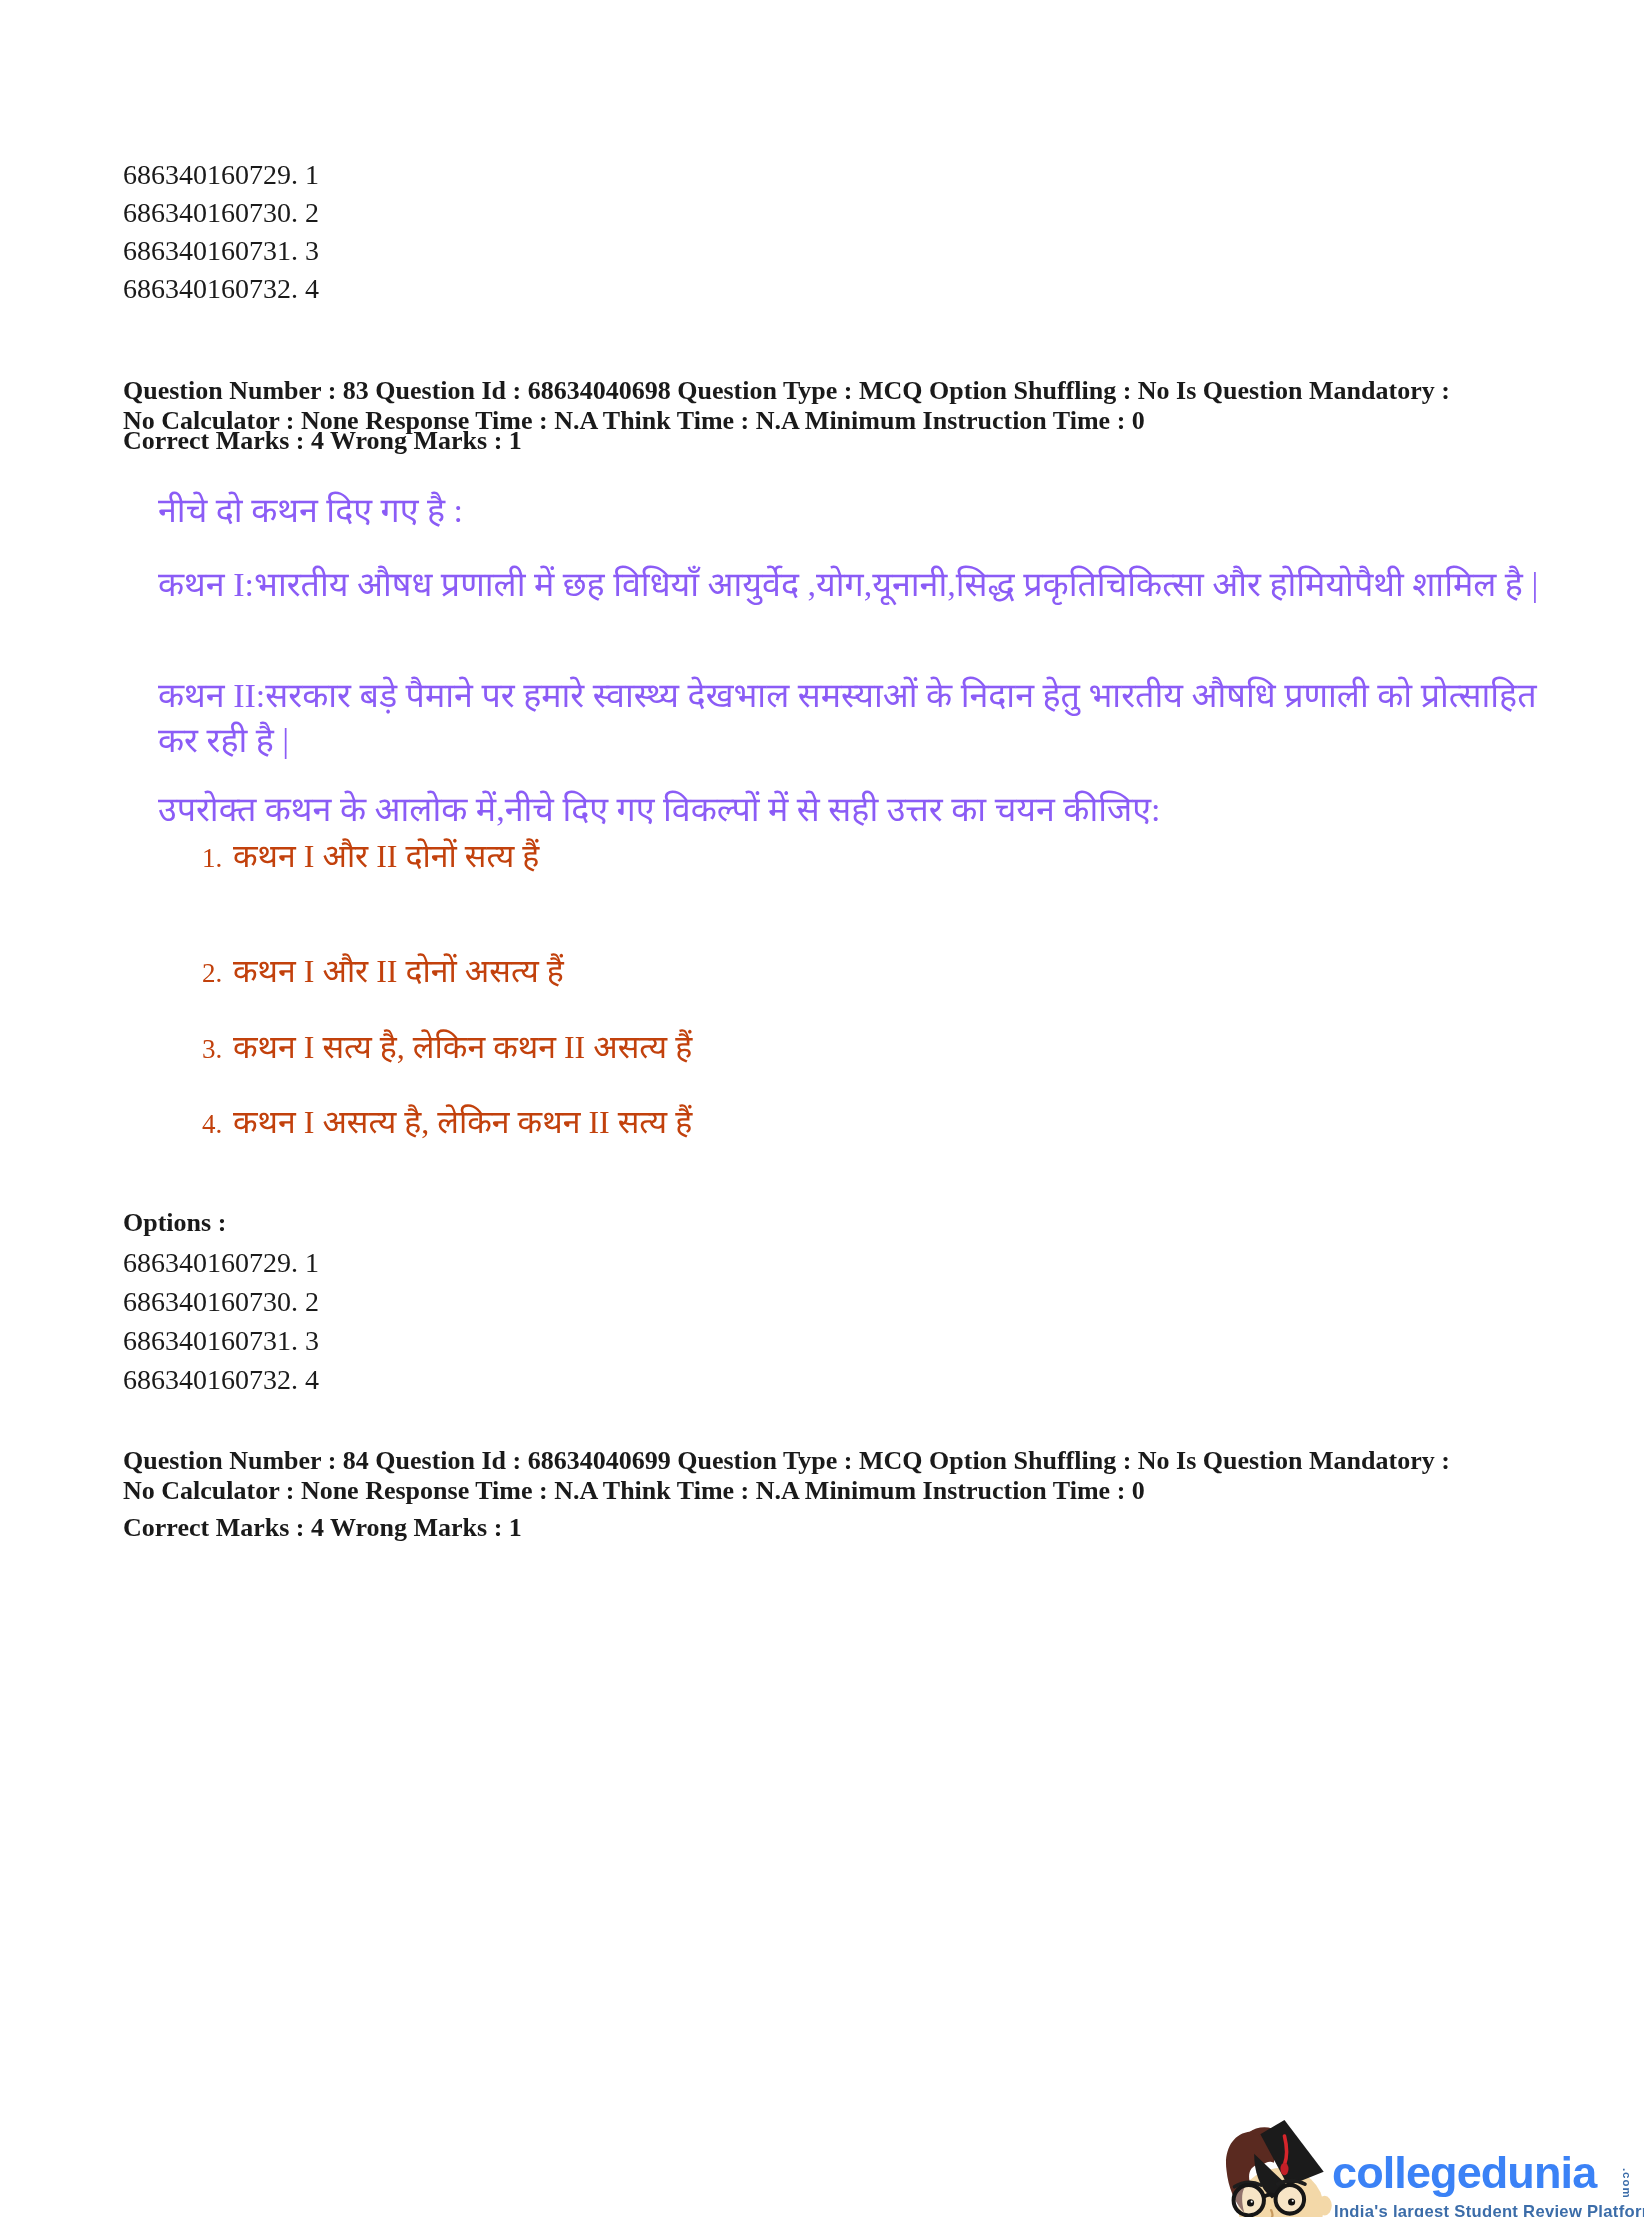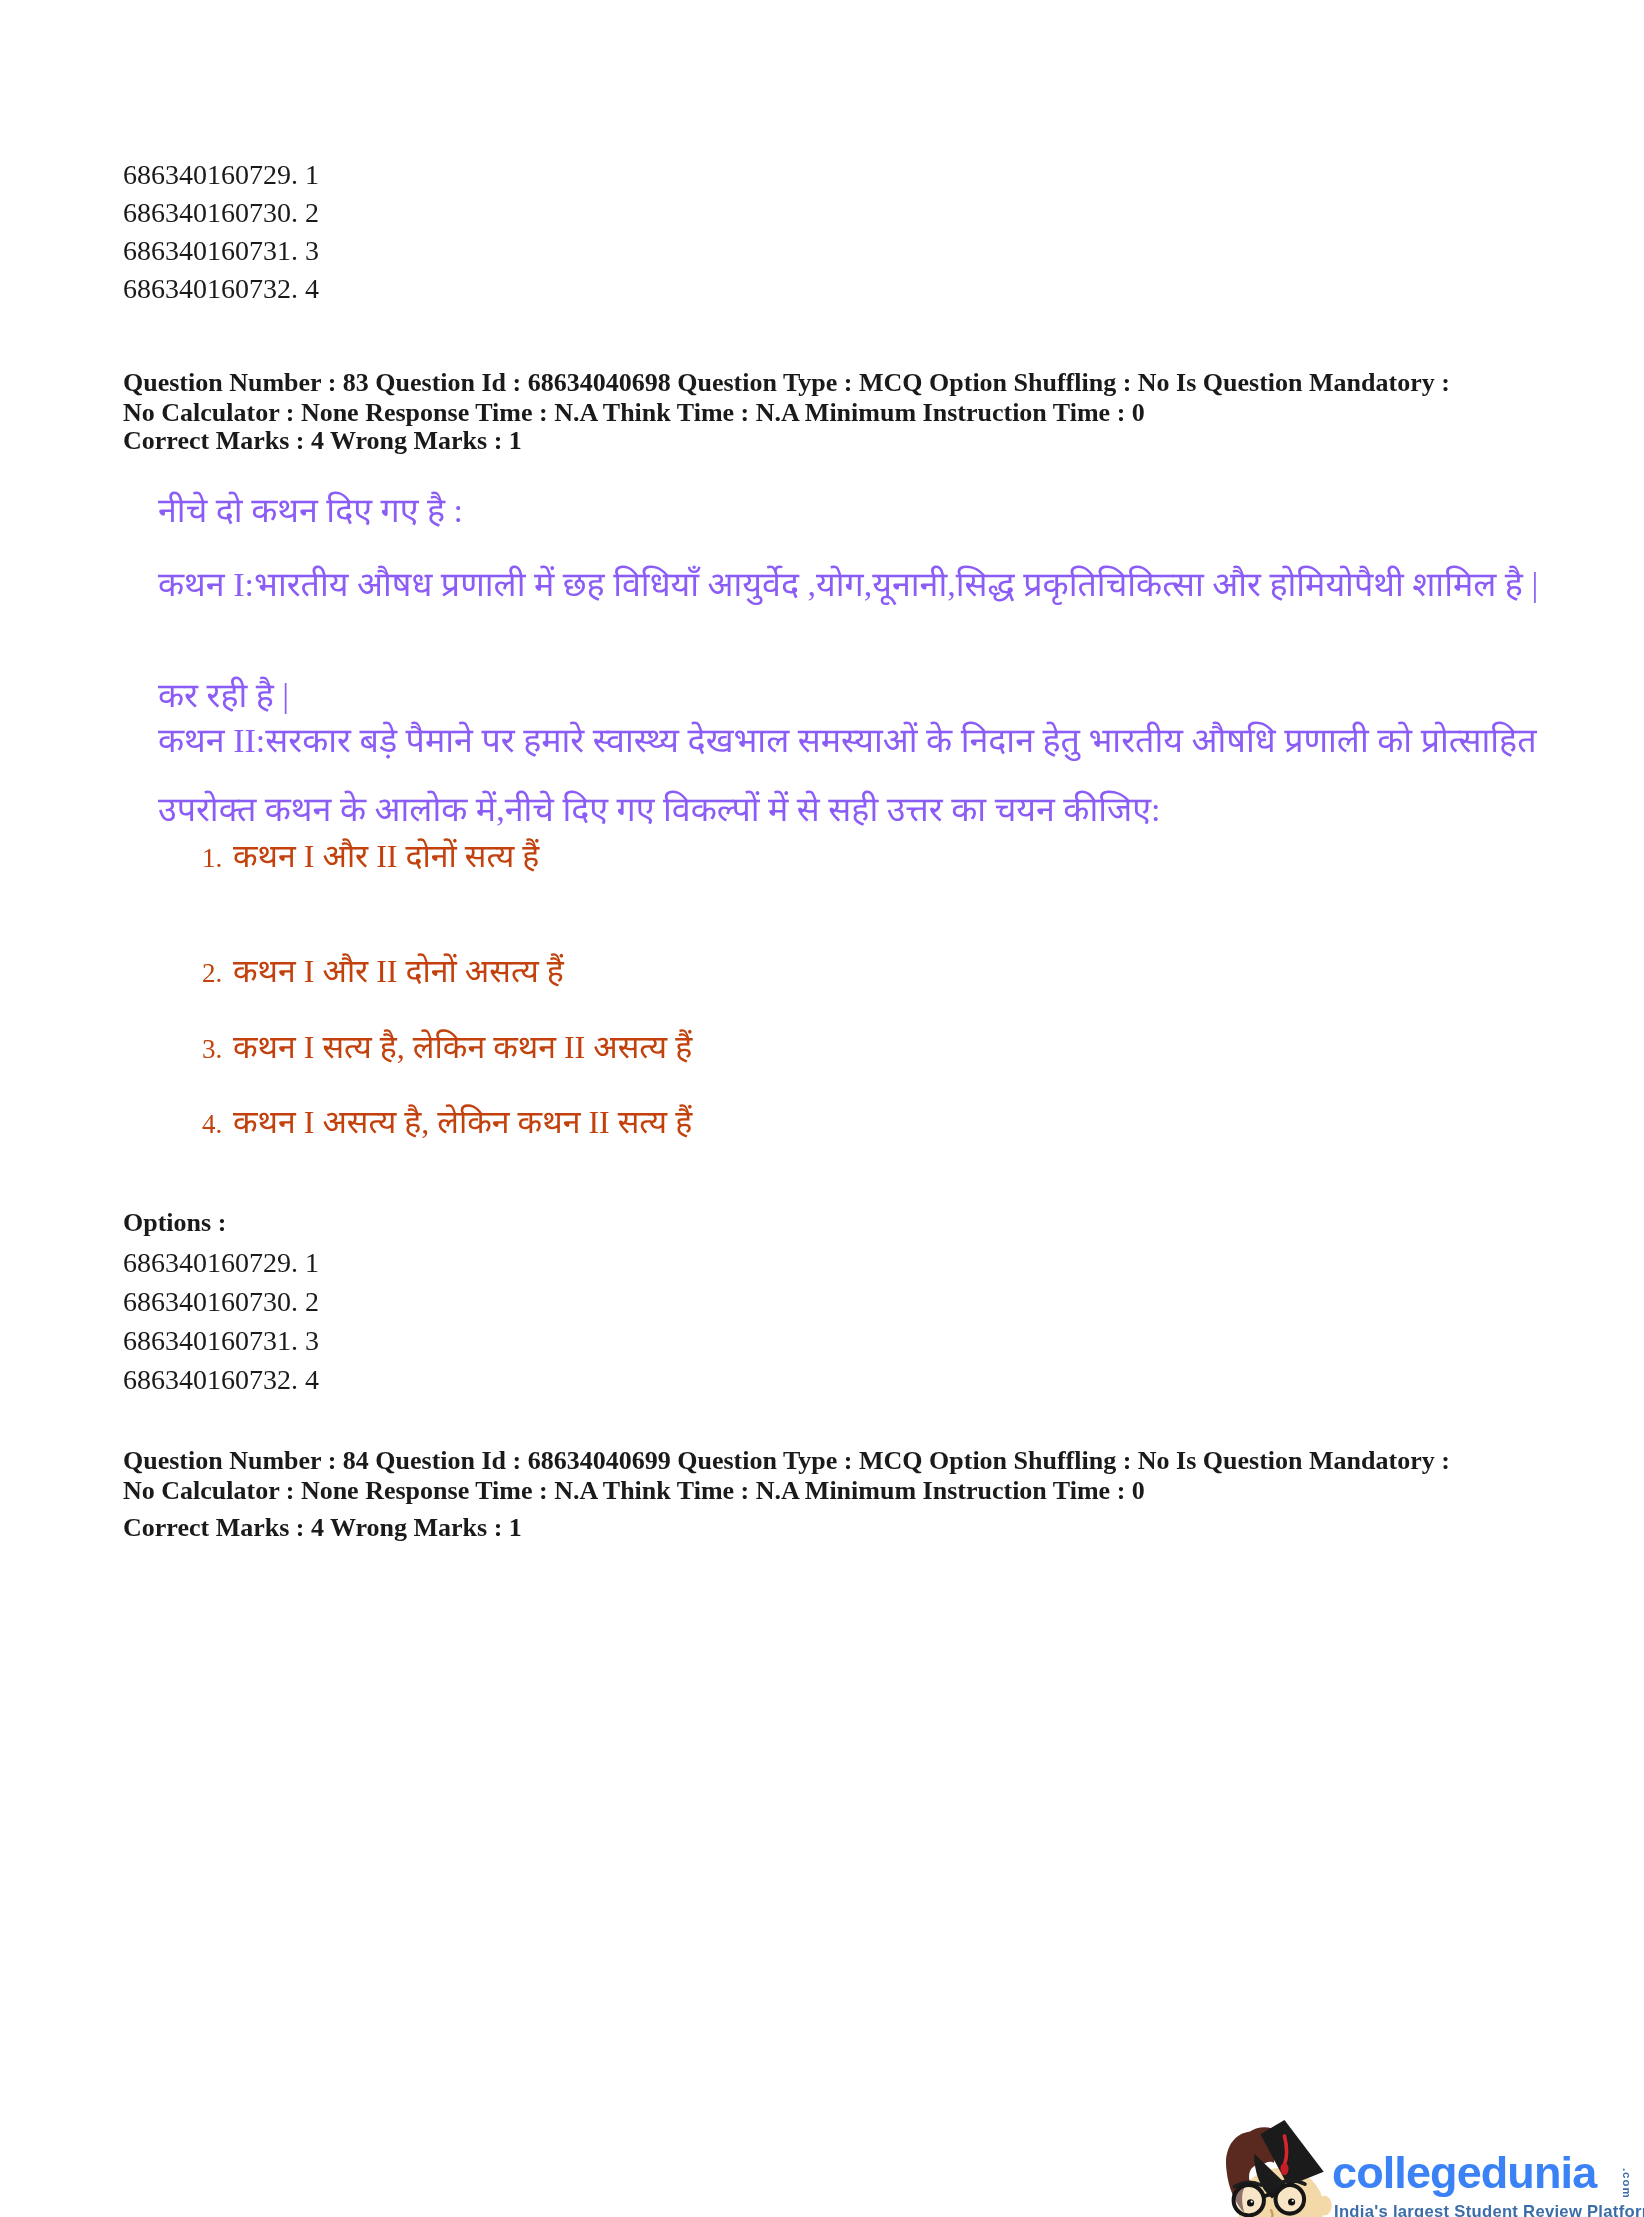--- a/index.html
+++ b/index.html
@@ -12,21 +12,21 @@
   }
   .abs { position:absolute;margin-top:28px; }
 
   
   .id-list { left:123px; font-size:28px; line-height:38px; white-space:nowrap; }
   #top-ids { top:128px; }
   #q83-ids { top:1215px; line-height:39px; }
 
   
   .meta { left:123px; font-weight:bold; font-size:26px; line-height:29.6px; white-space:nowrap; }
-  #q83-meta { top:340px; }
+  #q83-meta { top:348px; }
   #q83-marks { top:398px; }
   #q83-options-label { top:1180px; }
   #q84-meta { top:1418px; }
   #q84-marks { top:1485px; }
 
   
   .hindi {
     left:158px; font-size:34px; line-height:45px;
     font-family:"Liberation Serif","DejaVu Sans",serif;
     white-space:nowrap; color:#8b5cf6;
@@ -76,22 +76,22 @@
 
 <div class="abs meta" id="q83-meta">
   <div>Question Number : 83 Question Id : 68634040698 Question Type : MCQ Option Shuffling : No Is Question Mandatory :</div>
   <div>No Calculator : None Response Time : N.A Think Time : N.A Minimum Instruction Time : 0</div>
 </div>
 <div class="abs meta" id="q83-marks">Correct Marks : 4 Wrong Marks : 1</div>
 
 <div class="abs hindi" id="q83-intro">नीचे दो कथन दिए गए है :</div>
 <div class="abs hindi" id="q83-st1">कथन I:भारतीय औषध प्रणाली में छह विधियाँ आयुर्वेद ,योग,यूनानी,सिद्ध प्रकृतिचिकित्सा और होमियोपैथी शामिल है |</div>
 <div class="abs hindi" id="q83-st2">
+  <div>कथन II:सरकार बड़े पैमाने पर हमारे स्वास्थ्य देखभाल समस्याओं के निदान हेतु भारतीय औषधि प्रणाली को प्रोत्साहित</div>
   <div>कर रही है |</div>
-  <div>कथन II:सरकार बड़े पैमाने पर हमारे स्वास्थ्य देखभाल समस्याओं के निदान हेतु भारतीय औषधि प्रणाली को प्रोत्साहित</div>
 </div>
 <div class="abs hindi" id="q83-instr">उपरोक्त कथन के आलोक में,नीचे दिए गए विकल्पों में से सही उत्तर का चयन कीजिए:</div>
 
 <div class="opt-row" style="top:833px">
   <span class="opt-num">1.</span><span>कथन I और II दोनों सत्य हैं</span>
 </div>
 <div class="opt-row" style="top:948px">
   <span class="opt-num">2.</span><span>कथन I और II दोनों असत्य हैं</span>
 </div>
 <div class="opt-row" style="top:1024px">

